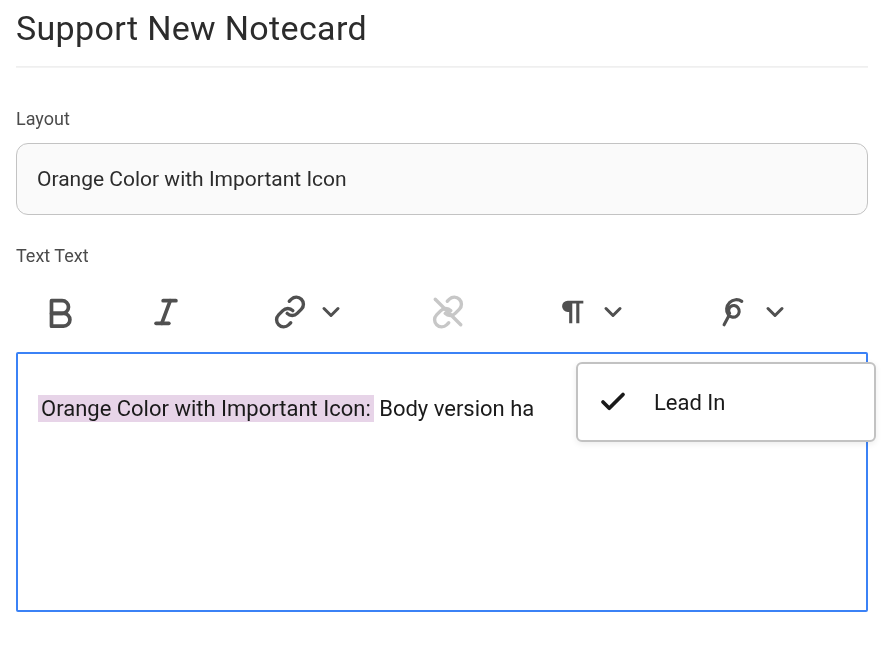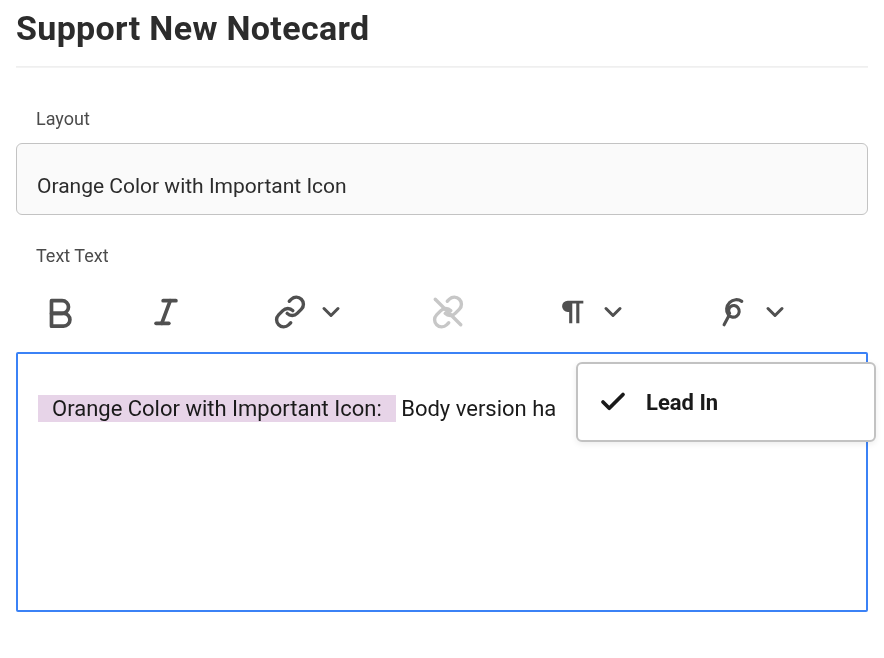--- a/index.html
+++ b/index.html
@@ -9,47 +9,46 @@
     }
     body {
       font-family: -apple-system, BlinkMacSystemFont, "Segoe UI", Roboto, Helvetica, Arial, sans-serif;
       background: #fff;
       padding: 8px 16px;
       width: 884px;
       color: #2c2c2c;
     }
     .page-title {
       font-size: 34px;
-      font-weight: 700;
+      font-weight: 400;
       color: #2c2c2c;
       letter-spacing: 0.01em;
       margin-bottom: 18px;
     }
     .divider {
       height: 2px;
       background: linear-gradient(to bottom, #ededed, #f5f5f5);
       margin-bottom: 40px;
     }
     .field-label {
       font-size: 18px;
       color: #4b4b4b;
       margin-bottom: 14px;
-      margin-left: 20px;
     }
     .layout-select {
       width: 100%;
       height: 72px;
       border: 1px solid #c3c3c3;
-      border-radius: 6px;
+      border-radius: 12px;
       background: #fafafa;
       font-size: 21px;
       color: #2c2c2c;
-      padding: 16px 20px;
-      display: flex;
-      align-items: flex-end;
+      padding: 0 20px;
+      display: flex;
+      align-items: center;
       margin-bottom: 30px;
     }
     .toolbar {
       display: flex;
       align-items: center;
       gap: 14px;
       padding: 8px 20px 16px 20px;
     }
     .tb-btn {
       display: flex;
@@ -84,21 +83,21 @@
     }
     .editor-line {
       font-size: 22px;
       line-height: 1.4;
       color: #1a1a1a;
       white-space: nowrap;
       overflow: hidden;
     }
     .leadin-highlight {
       background: #e7d4e8;
-      padding: 1px 14px;
+      padding: 1px 3px;
     }
     .dropdown-menu {
       position: absolute;
       top: 8px;
       left: 558px;
       width: 300px;
       border: 2px solid #c2c2c2;
       border-radius: 6px;
       background: #fff;
       box-shadow: 0 2px 6px rgba(0,0,0,0.08);
@@ -113,22 +112,21 @@
       color: #1a1a1a;
       cursor: pointer;
     }
     .dropdown-check {
       width: 40px;
       display: flex;
       align-items: center;
       justify-content: flex-start;
     }
     .dropdown-label {
-      margin-left: 8px;
-      font-weight: bold;
+      margin-left: 16px;
     }
   </style>
 </head>
 <body>
 
 <h1 class="page-title">Support New Notecard</h1>
 
 <div class="divider"></div>
 
 <div class="field-label">Layout</div>

